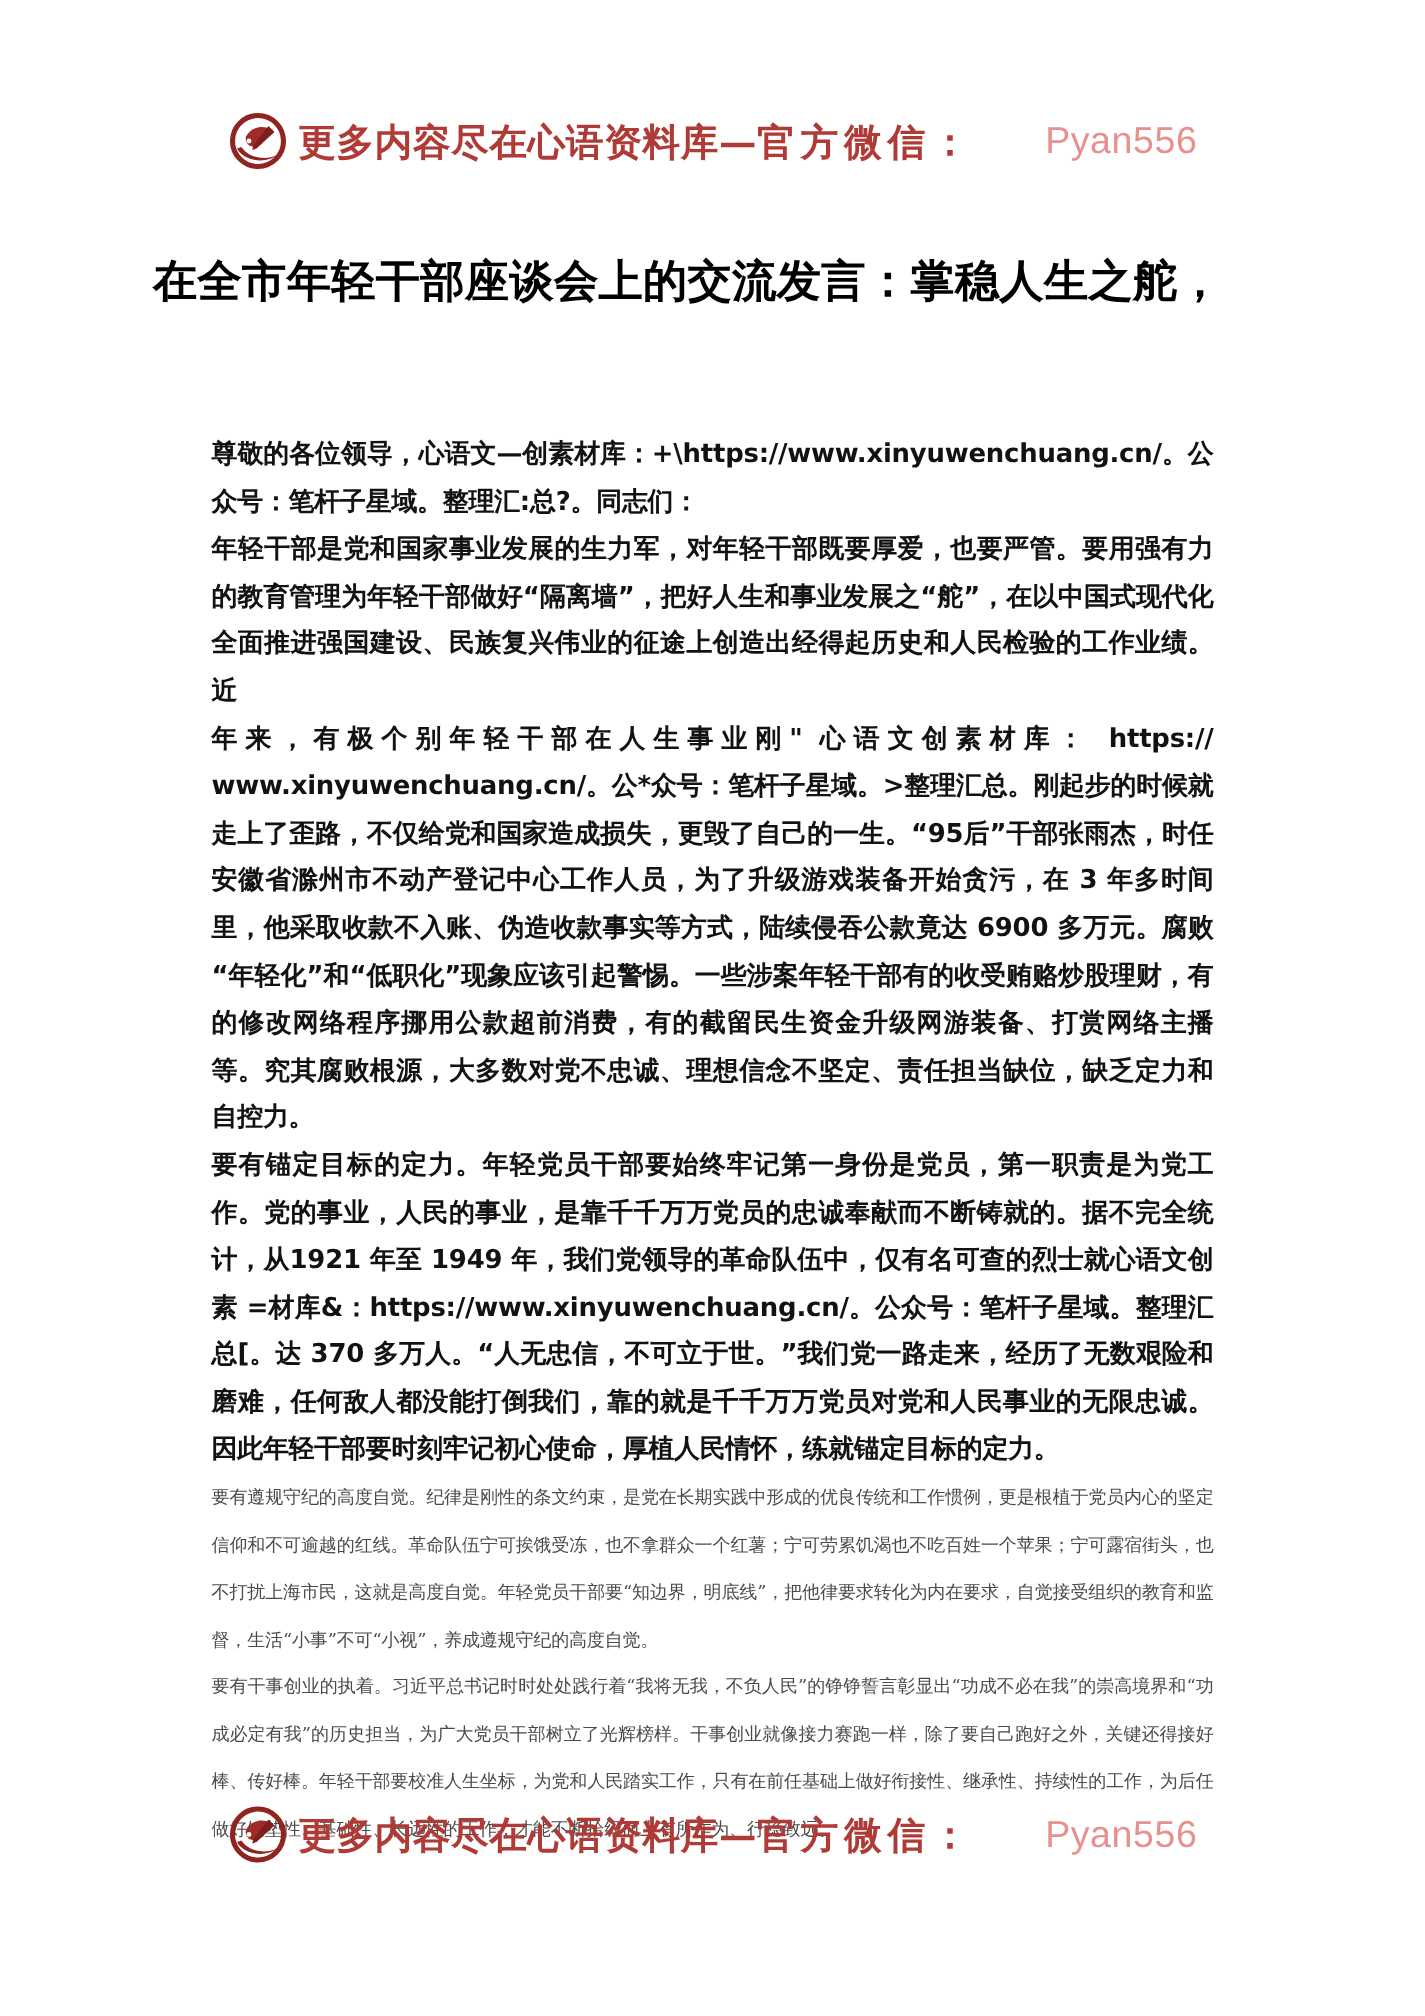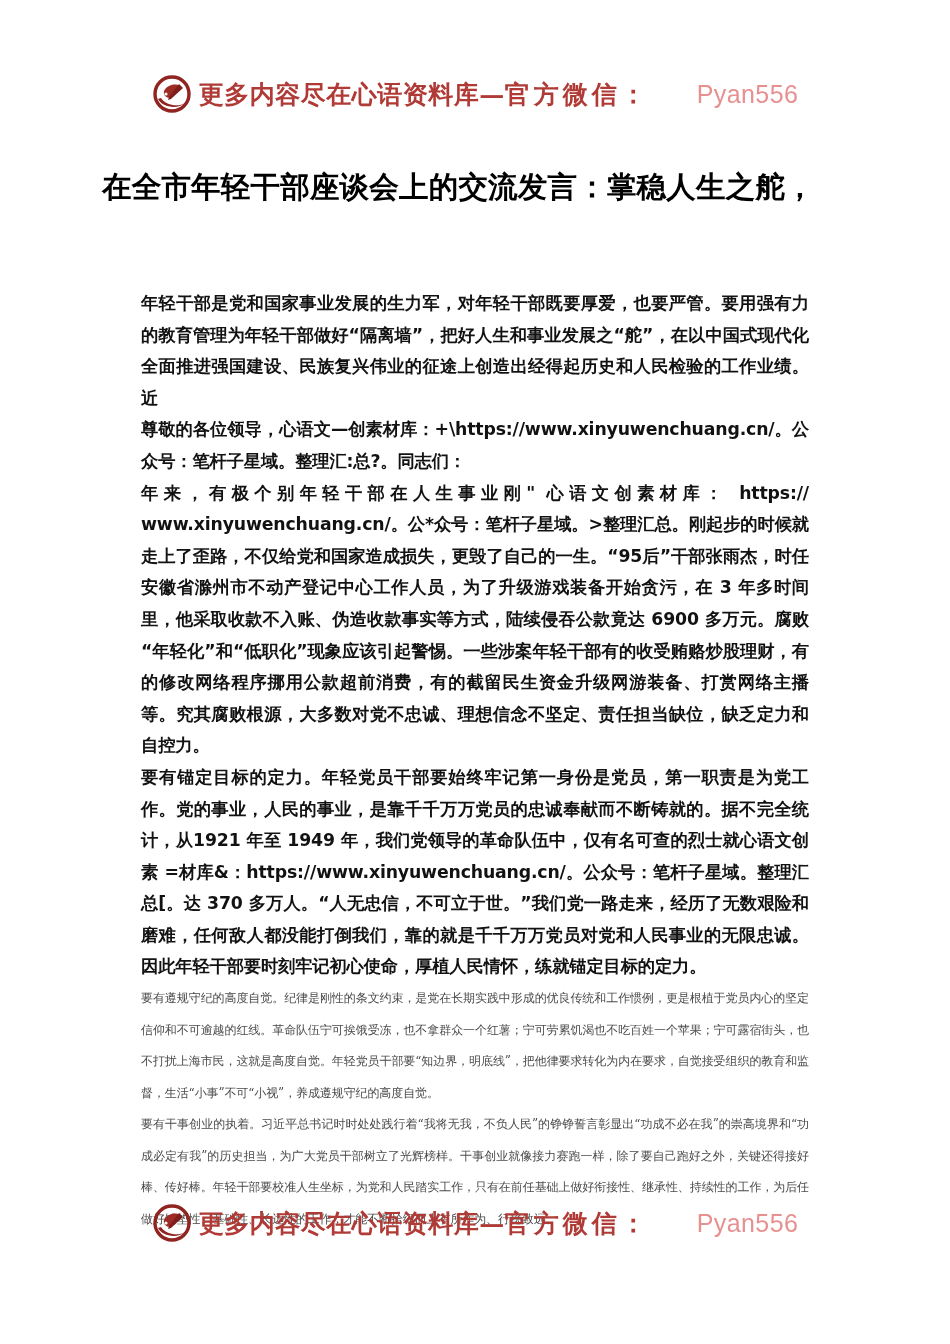--- a/index.html
+++ b/index.html
@@ -128,22 +128,22 @@
     </span>
     <span class="wm-text-cn"><span>更多内容尽在心语资料库—</span><span class="spaced">官方微信：</span></span>
     <span class="wm-text-id">Pyan556</span>
   </div>
 
   <h1 class="doc-title">
     <span>在全市年轻干部座谈会上的交流发言：掌稳人生之舵，</span><br>
   </h1>
 
   <div class="body-block">
+    <p class="para heavy">尊敬的各位领导，心语文—创素材库：+\https://www.xinyuwenchuang.cn/。公众号：笔杆子星域。整理汇:总?。同志们：</p>
     <p class="para heavy">年轻干部是党和国家事业发展的生力军，对年轻干部既要厚爱，也要严管。要用强有力的教育管理为年轻干部做好“隔离墙”，把好人生和事业发展之“舵”，在以中国式现代化全面推进强国建设、民族复兴伟业的征途上创造出经得起历史和人民检验的工作业绩。近</p>
-    <p class="para heavy">尊敬的各位领导，心语文—创素材库：+\https://www.xinyuwenchuang.cn/。公众号：笔杆子星域。整理汇:总?。同志们：</p>
     <p class="para heavy stretched">年来，有极个别年轻干部在人生事业刚" 心语文创素材库： https://</p>
     <p class="para heavy">www.xinyuwenchuang.cn/。公*众号：笔杆子星域。&gt;整理汇总。刚起步的时候就走上了歪路，不仅给党和国家造成损失，更毁了自己的一生。“95后”干部张雨杰，时任安徽省滁州市不动产登记中心工作人员，为了升级游戏装备开始贪污，在 3 年多时间里，他采取收款不入账、伪造收款事实等方式，陆续侵吞公款竟达 6900 多万元。腐败“年轻化”和“低职化”现象应该引起警惕。一些涉案年轻干部有的收受贿赂炒股理财，有的修改网络程序挪用公款超前消费，有的截留民生资金升级网游装备、打赏网络主播等。究其腐败根源，大多数对党不忠诚、理想信念不坚定、责任担当缺位，缺乏定力和自控力。</p>
     <p class="para heavy">要有锚定目标的定力。年轻党员干部要始终牢记第一身份是党员，第一职责是为党工作。党的事业，人民的事业，是靠千千万万党员的忠诚奉献而不断铸就的。据不完全统计，从1921 年至 1949 年，我们党领导的革命队伍中，仅有名可查的烈士就心语文创素 =材库&amp;：https://www.xinyuwenchuang.cn/。公众号：笔杆子星域。整理汇总[。达 370 多万人。“人无忠信，不可立于世。”我们党一路走来，经历了无数艰险和磨难，任何敌人都没能打倒我们，靠的就是千千万万党员对党和人民事业的无限忠诚。因此年轻干部要时刻牢记初心使命，厚植人民情怀，练就锚定目标的定力。</p>
     <p class="para light">要有遵规守纪的高度自觉。纪律是刚性的条文约束，是党在长期实践中形成的优良传统和工作惯例，更是根植于党员内心的坚定信仰和不可逾越的红线。革命队伍宁可挨饿受冻，也不拿群众一个红薯；宁可劳累饥渴也不吃百姓一个苹果；宁可露宿街头，也不打扰上海市民，这就是高度自觉。年轻党员干部要“知边界，明底线”，把他律要求转化为内在要求，自觉接受组织的教育和监督，生活“小事”不可“小视”，养成遵规守纪的高度自觉。</p>
     <p class="para light">要有干事创业的执着。习近平总书记时时处处践行着“我将无我，不负人民”的铮铮誓言彰显出“功成不必在我”的崇高境界和“功成必定有我”的历史担当，为广大党员干部树立了光辉榜样。干事创业就像接力赛跑一样，除了要自己跑好之外，关键还得接好棒、传好棒。年轻干部要校准人生坐标，为党和人民踏实工作，只有在前任基础上做好衔接性、继承性、持续性的工作，为后任做好铺垫性、基础性、长远性的工作，才能不断拾级而上有所作为、行稳致远。</p>
 
   </div>
 
   <div class="watermark watermark-bottom">
     <span class="wm-logo">

